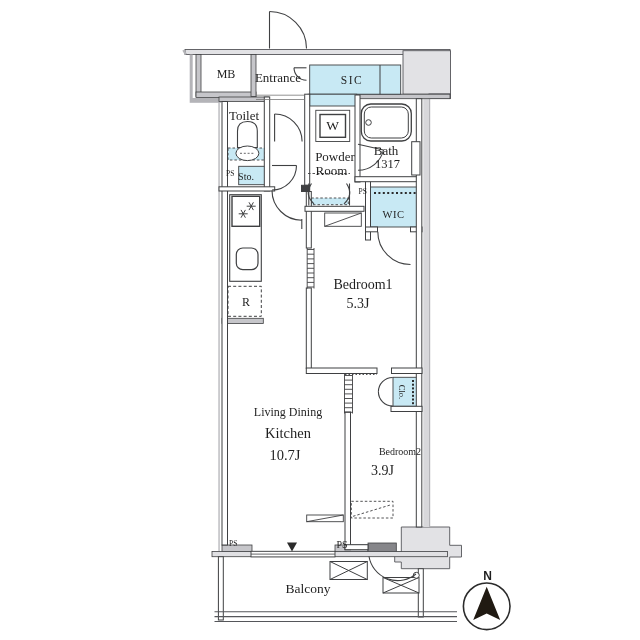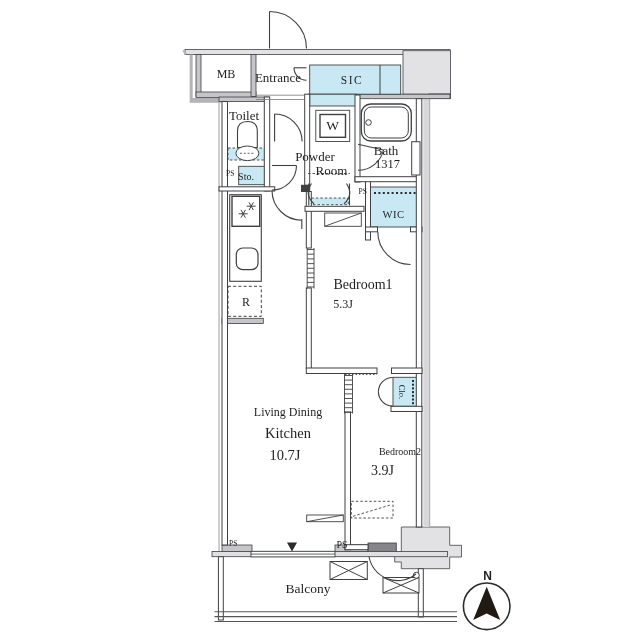--- a/index.html
+++ b/index.html
@@ -5,30 +5,30 @@
   html,body{margin:0;padding:0;background:#fff;}
   #page{position:relative;width:640px;height:640px;background:#ffffff;overflow:hidden;}
   #plan-svg{position:absolute;left:0;top:0;}
   .lbl{position:absolute;font-family:"Liberation Serif",serif;color:#1f1f1f;transform:translate(-50%,-50%);white-space:nowrap;}
   .ps-v{font-size:7.5px;line-height:7.6px;width:5px;word-break:break-all;text-align:center;}
   .l-mb{left:226px;top:73.5px;font-size:12px}
   .l-entrance{left:278px;top:78px;font-size:13px}
   .l-sic{left:352px;top:79.5px;font-size:11.5px;letter-spacing:1.5px}
   .l-toilet{left:244px;top:115.5px;font-size:13px}
   .l-w{left:332.5px;top:126px;font-size:13.5px}
-  .l-powder1{left:315px;top:157px;font-size:13px}
+  .l-powder1{left:335px;top:157px;font-size:13px}
   .l-powder2{left:331.5px;top:171px;font-size:13px}
   .l-bath{left:386px;top:150.5px;font-size:13px}
   .l-bathsize{left:387.5px;top:163.5px;font-size:12.5px}
   .l-ps-powder{left:361px;top:191.5px}
   .l-wic{left:393.5px;top:213.5px;font-size:10.5px;letter-spacing:.5px}
   .l-ps-toilet{left:228.5px;top:174px}
   .l-sto{left:246px;top:175.5px;font-size:10px}
   .l-bedroom1{left:363px;top:285px;font-size:14px}
-  .l-b1size{left:343px;top:304px;font-size:12px}
+  .l-b1size{left:358px;top:304px;font-size:14px}
   .l-r{left:246px;top:301.5px;font-size:12px}
   .l-ldk1{left:288px;top:411.5px;font-size:12px}
   .l-ldk2{left:288px;top:432.5px;font-size:14.5px}
   .l-ldksize{left:285px;top:454.5px;font-size:14.5px}
   .l-bedroom2{left:400px;top:451px;font-size:10px}
   .l-b2size{left:382.5px;top:471px;font-size:14px}
   .l-clo{left:401.5px;top:391.5px;font-size:8.5px;transform:translate(-50%,-50%) rotate(90deg);}
   .l-ps-bl{left:231.5px;top:544px}
   .l-ps-bc{left:342px;top:543.5px;font-size:10px}
   .l-balcony{left:308px;top:588.5px;font-size:13.5px}

